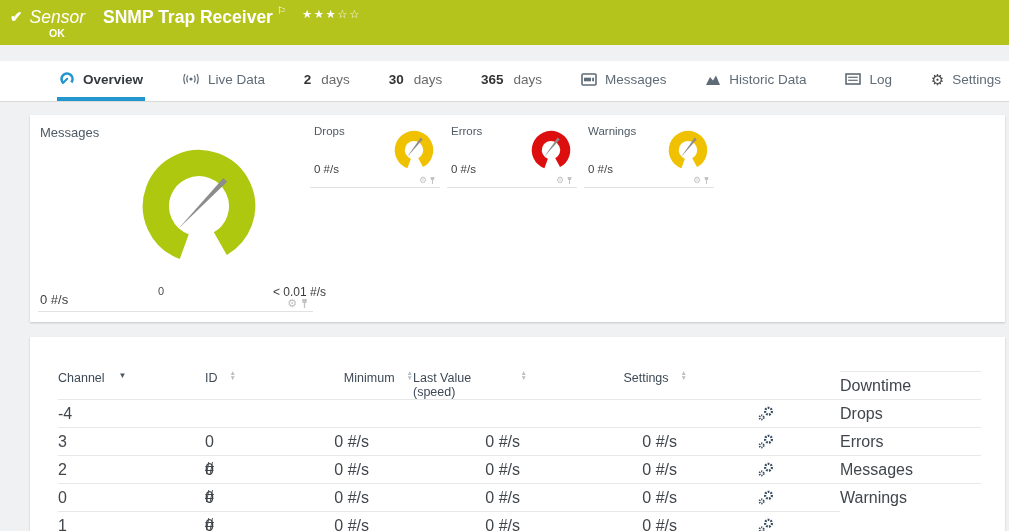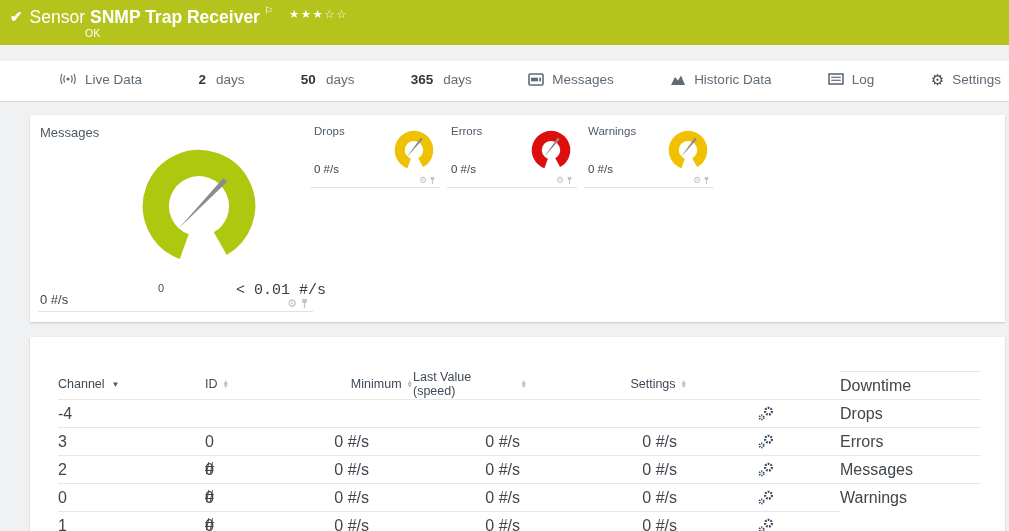--- a/index.html
+++ b/index.html
@@ -4,25 +4,25 @@
 <style>
   html,body{margin:0;padding:0;}
   #app{width:1009px;height:531px;position:relative;background:#f0f1f2;overflow:hidden;
        font-family:"Liberation Sans",sans-serif;-webkit-font-smoothing:antialiased;}
 
   
   .hdr{position:absolute;top:0;left:0;right:0;height:45px;background:#b5c31d;color:#fff;}
   .hdr-line{display:flex;align-items:flex-start;padding:7px 0 0 10px;}
   .hdr-check{font-size:15px;font-weight:bold;line-height:20px;margin-right:7px;}
   .hdr-title{font-size:17.5px;line-height:20px;white-space:nowrap;}
-  .hdr-title .pfx{font-weight:400;margin-right:5px;text-align:center;}
+  .hdr-title .pfx{font-style:italic;font-weight:400;margin-right:18px;text-align:center;}
   .hdr-title .name{font-weight:700;}
   .hdr-flag{font-size:10px;line-height:10px;margin:-1px 0 0 4px;}
   .hdr-stars{font-size:11.5px;line-height:12px;margin:1px 0 0 16px;letter-spacing:1.5px;}
-  .hdr-status{position:absolute;left:49px;top:27px;font-size:10.5px;font-weight:400;margin-left:36px;}
+  .hdr-status{position:absolute;left:49px;top:27px;font-size:10.5px;font-weight:700;}
 
   
   .tabbar{position:absolute;top:61px;left:0;width:1009px;height:41px;background:#fff;
           border-bottom:1px solid #d9d9d9;box-sizing:border-box;display:flex;
           justify-content:space-between;padding-left:57px;padding-right:6px;}
   .tab{display:flex;align-items:center;gap:8px;border-bottom:4px solid transparent;
        padding:0 2px;box-sizing:border-box;font-size:13.5px;color:#5f6b76;cursor:pointer;}
   .tab.active{border-bottom-color:#2496cf;color:#35393d;font-weight:700;}
   .tab .num{font-weight:700;color:#333;}
   .tab .unit{color:#6a6a6a;margin-left:2px;}
@@ -34,37 +34,37 @@
          box-shadow:0 1px 2px rgba(0,0,0,0.18);box-sizing:border-box;}
   .gauge-panel{top:115px;height:207px;padding:8px;}
   .table-panel{top:337px;height:200px;padding:34px 24px 0 28px;}
 
   
   .main-card{position:absolute;left:8px;top:6px;width:275px;height:190px;border-bottom:1px solid #e2e2e2;}
   .card-label{font-size:13px;color:#4e5a64;padding:4px 0 0 2px;}
   .main-gauge{position:absolute;left:86px;top:12px;}
   .main-scale{position:absolute;left:120px;bottom:12px;width:168px;display:flex;
               justify-content:space-between;font-size:11px;color:#4c4c4c;}
-  .main-scale .max{font-size:15px;color:#3c3c3c;font-family:Liberation Mono, monospace;}
+  .main-scale .max{font-size:12px;color:#3c3c3c;}
   .card-value{position:absolute;left:2px;bottom:4px;font-size:13px;color:#3f3f3f;}
   .card-icons{position:absolute;right:4px;bottom:2px;display:flex;align-items:center;gap:3px;color:#bdbdbd;}
   .card-icons .gear-glyph{font-size:11px;line-height:11px;}
 
   
   .minis{position:absolute;left:280px;top:6px;display:flex;gap:7px;}
   .mini-card{width:130px;height:66px;position:relative;border-bottom:1px solid #e2e2e2;}
   .mini-label{font-size:11.5px;color:#4e5a64;padding:4px 0 0 4px;}
   .mini-gauge{position:absolute;right:4px;top:8px;}
   .mini-value{position:absolute;left:4px;bottom:12px;font-size:11.5px;color:#3f3f3f;}
   .mini-icons{position:absolute;right:4px;bottom:2px;display:flex;align-items:center;gap:2px;color:#c3c3c3;}
   .mini-icons .gear-glyph{font-size:9px;line-height:9px;}
 
   
   .grid{display:grid;grid-template-columns:147px 58px 150px 114px 160px 153px 1fr;}
-  .th{display:flex;align-items:center;gap:5px;font-size:12.5px;color:#3e4a57;
+  .th{display:flex;align-items:flex-start;gap:12px;font-size:12.5px;color:#3e4a57;
       height:26px;cursor:pointer;}
   .th.right{justify-content:flex-end;}
   .sorter{display:inline-flex;flex-direction:column;color:#b9bfc5;font-size:6.5px;line-height:4.5px;}
   .caret{color:#4d5a66;font-size:8px;margin-left:2px;}
   .td{height:27px;line-height:27px;font-size:16px;color:#40464c;border-top:1px solid #e8e8e8;}
   .c-vol{text-align:right;padding-right:83px;}
   .c-speed{text-align:right;padding-right:44px;}
   .c-min{text-align:right;padding-right:7px;}
   .c-max{text-align:right;padding-right:10px;}
   .c-ico{display:flex;align-items:center;justify-content:flex-end;padding-right:66px;cursor:pointer;}
@@ -78,33 +78,40 @@
     <div class="hdr-line">
       <span class="hdr-check">✔</span>
       <span class="hdr-title"><span class="pfx">Sensor</span><span class="name">SNMP Trap Receiver</span></span>
       <span class="hdr-flag">⚐</span>
       <span class="hdr-stars">★★★☆☆</span>
     </div>
     <div class="hdr-status">OK</div>
   </div>
 
   <div class="tabbar">
+    <div class="tab active">
+      <svg width="16" height="16" viewBox="0 0 16 16">
+        <circle cx="8" cy="8" r="5.5" fill="none" stroke="#2496cf" stroke-width="2.6" stroke-dasharray="25 35" transform="rotate(130 8 8)"></circle>
+        <line x1="8.2" y1="7.8" x2="4.2" y2="11.8" stroke="#2496cf" stroke-width="2" stroke-linecap="round"></line>
+      </svg>
+      <span>Overview</span>
+    </div>
     <div class="tab">
       <svg width="18" height="14" viewBox="0 0 18 14">
         <circle cx="9" cy="7" r="1.6" fill="#5f6b76"></circle>
         <path d="M5.8 3.5 Q3.8 7 5.8 10.5 M3 2 Q0.6 7 3 12 M12.2 3.5 Q14.2 7 12.2 10.5 M15 2 Q17.4 7 15 12" fill="none" stroke="#5f6b76" stroke-width="1.2"></path>
       </svg>
       <span>Live Data</span>
     </div>
     <div class="tab">
       <span class="num">2</span>
       <span class="unit">days</span>
     </div>
     <div class="tab">
-      <span class="num">50</span>
+      <span class="num">30</span>
       <span class="unit">days</span>
     </div>
     <div class="tab">
       <span class="num">365</span>
       <span class="unit">days</span>
     </div>
     <div class="tab">
       <svg width="16" height="13" viewBox="0 0 16 13">
         <rect x="1" y="1" width="14" height="11" rx="1" fill="none" stroke="#5f6b76" stroke-width="1.6"></rect>
         <rect x="3" y="4.7" width="7" height="3.6" fill="#5f6b76"></rect>

